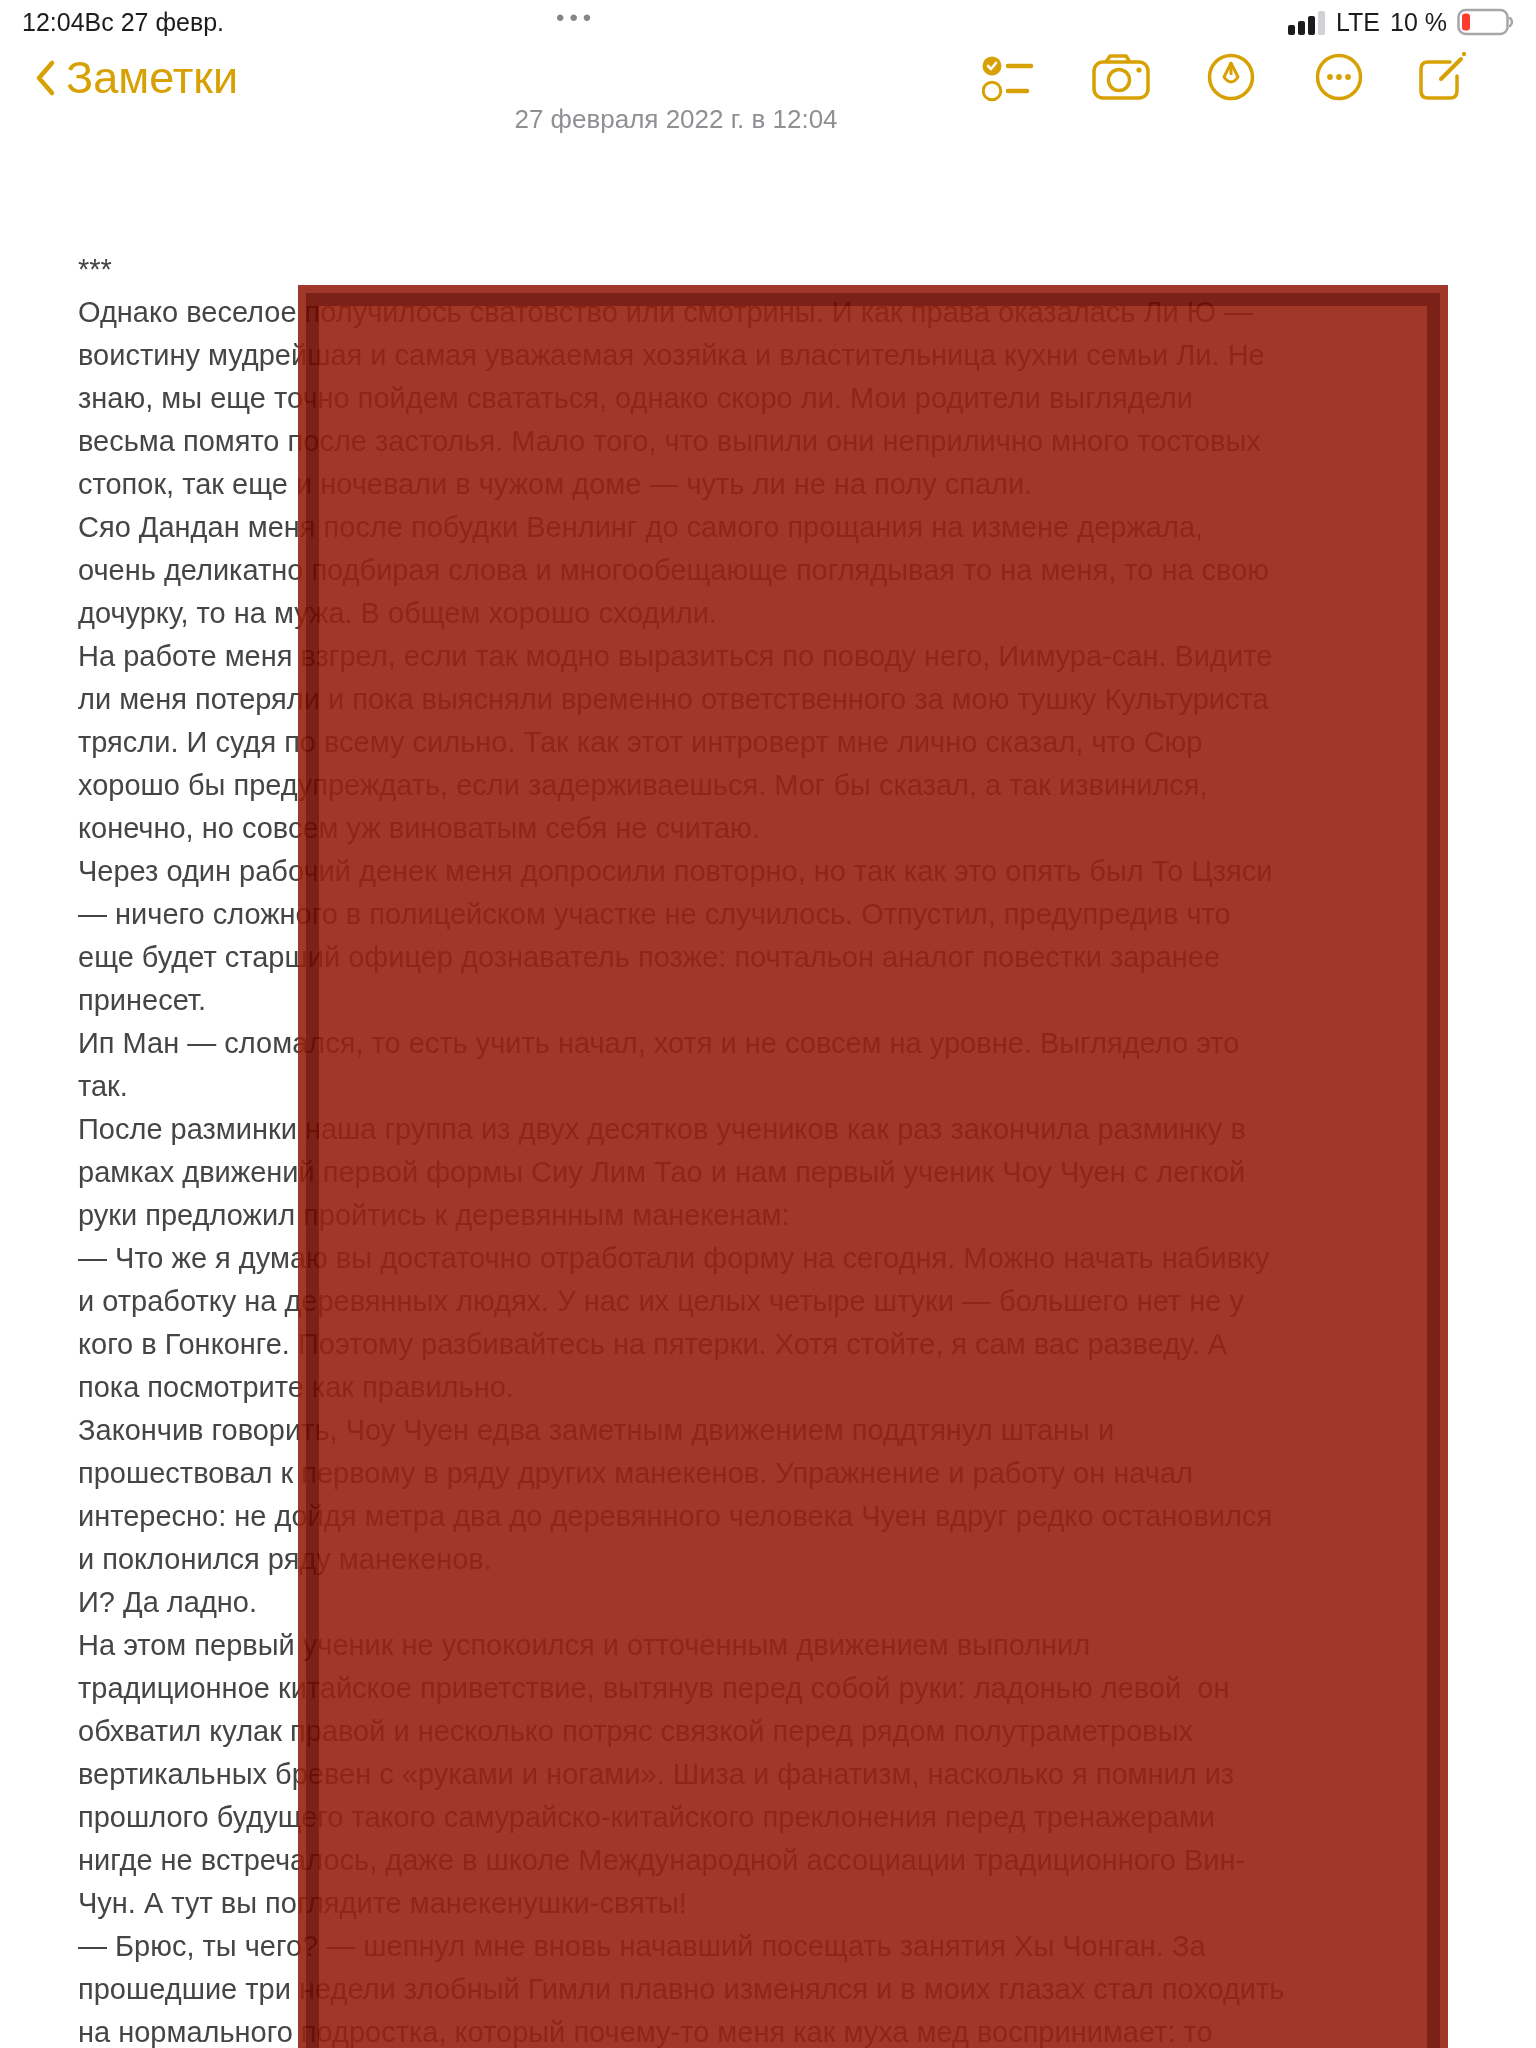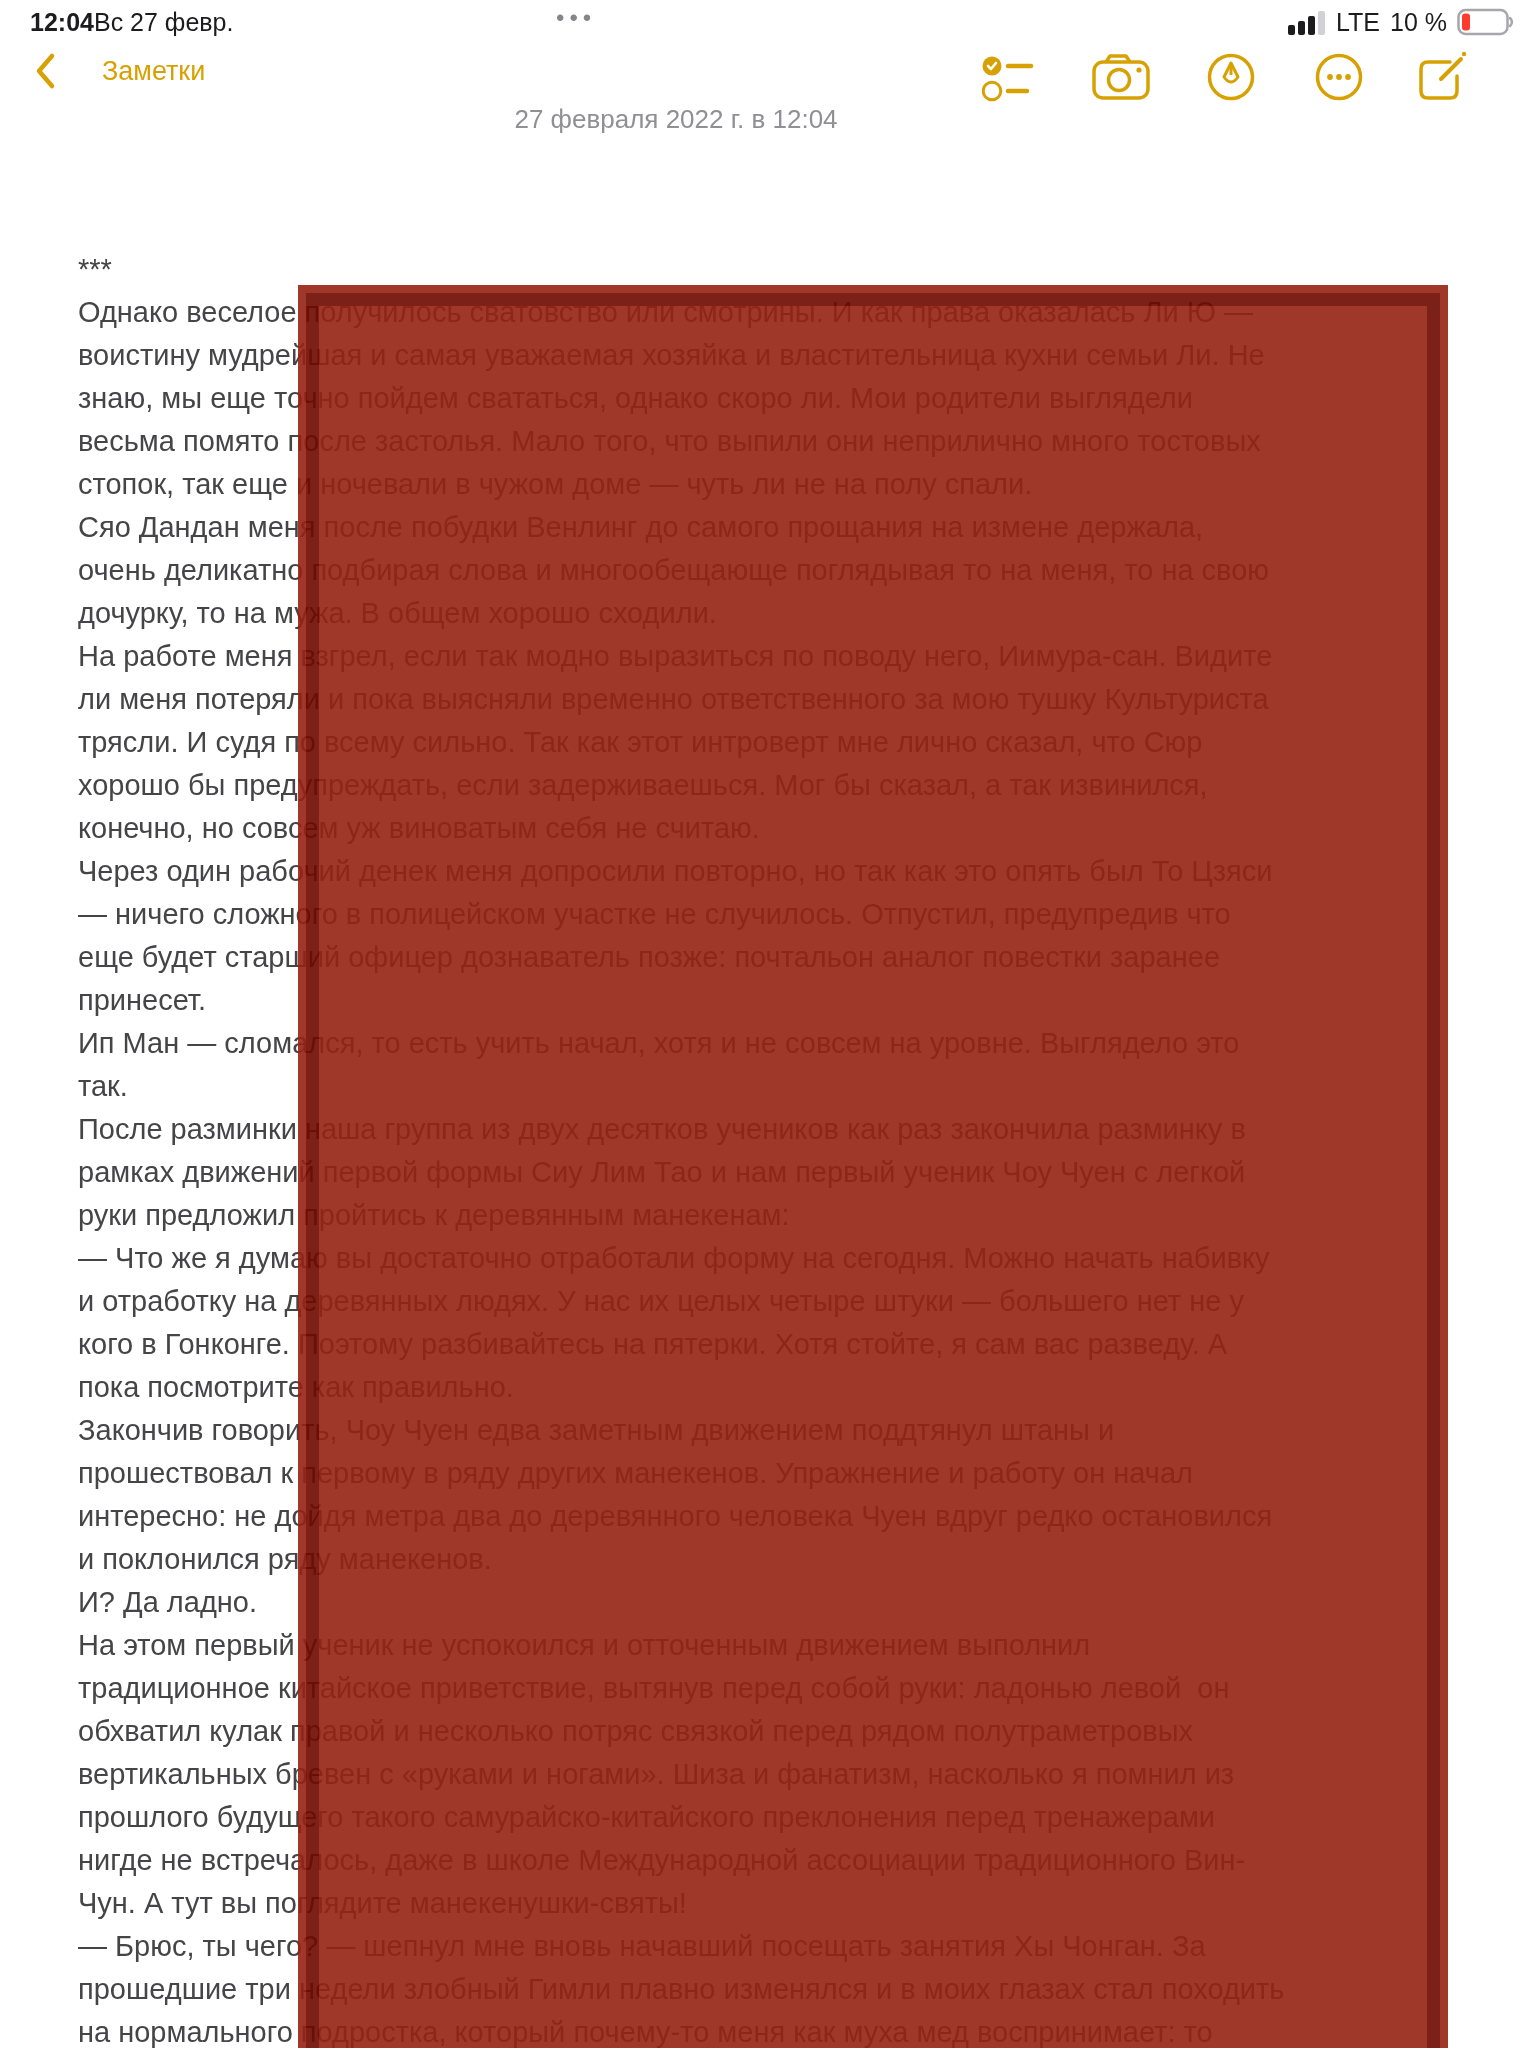--- a/index.html
+++ b/index.html
@@ -4,28 +4,28 @@
 <style>
   html,body{margin:0;padding:0;}
   body{
     width:1536px;height:2048px;position:relative;overflow:hidden;
     background:#ffffff;
     font-family:"Liberation Sans", sans-serif;
   }
   
   .status-bar{position:absolute;left:0;top:0;width:1536px;height:44px;}
   .status-left{position:absolute;left:22px;top:8px;font-size:25px;color:#1c1c1e;}
-  .status-time{font-weight:700;margin-left:8px;}
+  .status-time{font-weight:400;}
   .status-date{font-weight:400;margin-left:0;}
   .drag-dots{position:absolute;left:556px;top:4px;font-size:24px;color:#85858a;letter-spacing:5px;}
   .status-right{position:absolute;left:1288px;top:6px;height:32px;display:flex;align-items:center;gap:10px;font-size:25px;color:#1c1c1e;}
   
   .nav-bar{position:absolute;left:0;top:44px;width:1536px;height:64px;}
   .back-button{position:absolute;left:34px;top:8px;display:flex;align-items:center;gap:10px;cursor:pointer;}
-  .back-label{font-size:27px;color:var(--accent);margin-left:36px;}
+  .back-label{font-size:45px;color:var(--accent);}
   .nav-icon{position:absolute;cursor:pointer;}
   
   .note-date{position:absolute;left:16px;top:104px;width:1320px;text-align:center;font-size:26px;color:var(--muted);}
   .note-body{
     position:absolute;left:78px;top:248px;width:1390px;
     font-size:29px;line-height:43px;color:var(--body-text);
     white-space:pre-wrap;word-break:normal;
   }
   
   .redaction-overlay{

